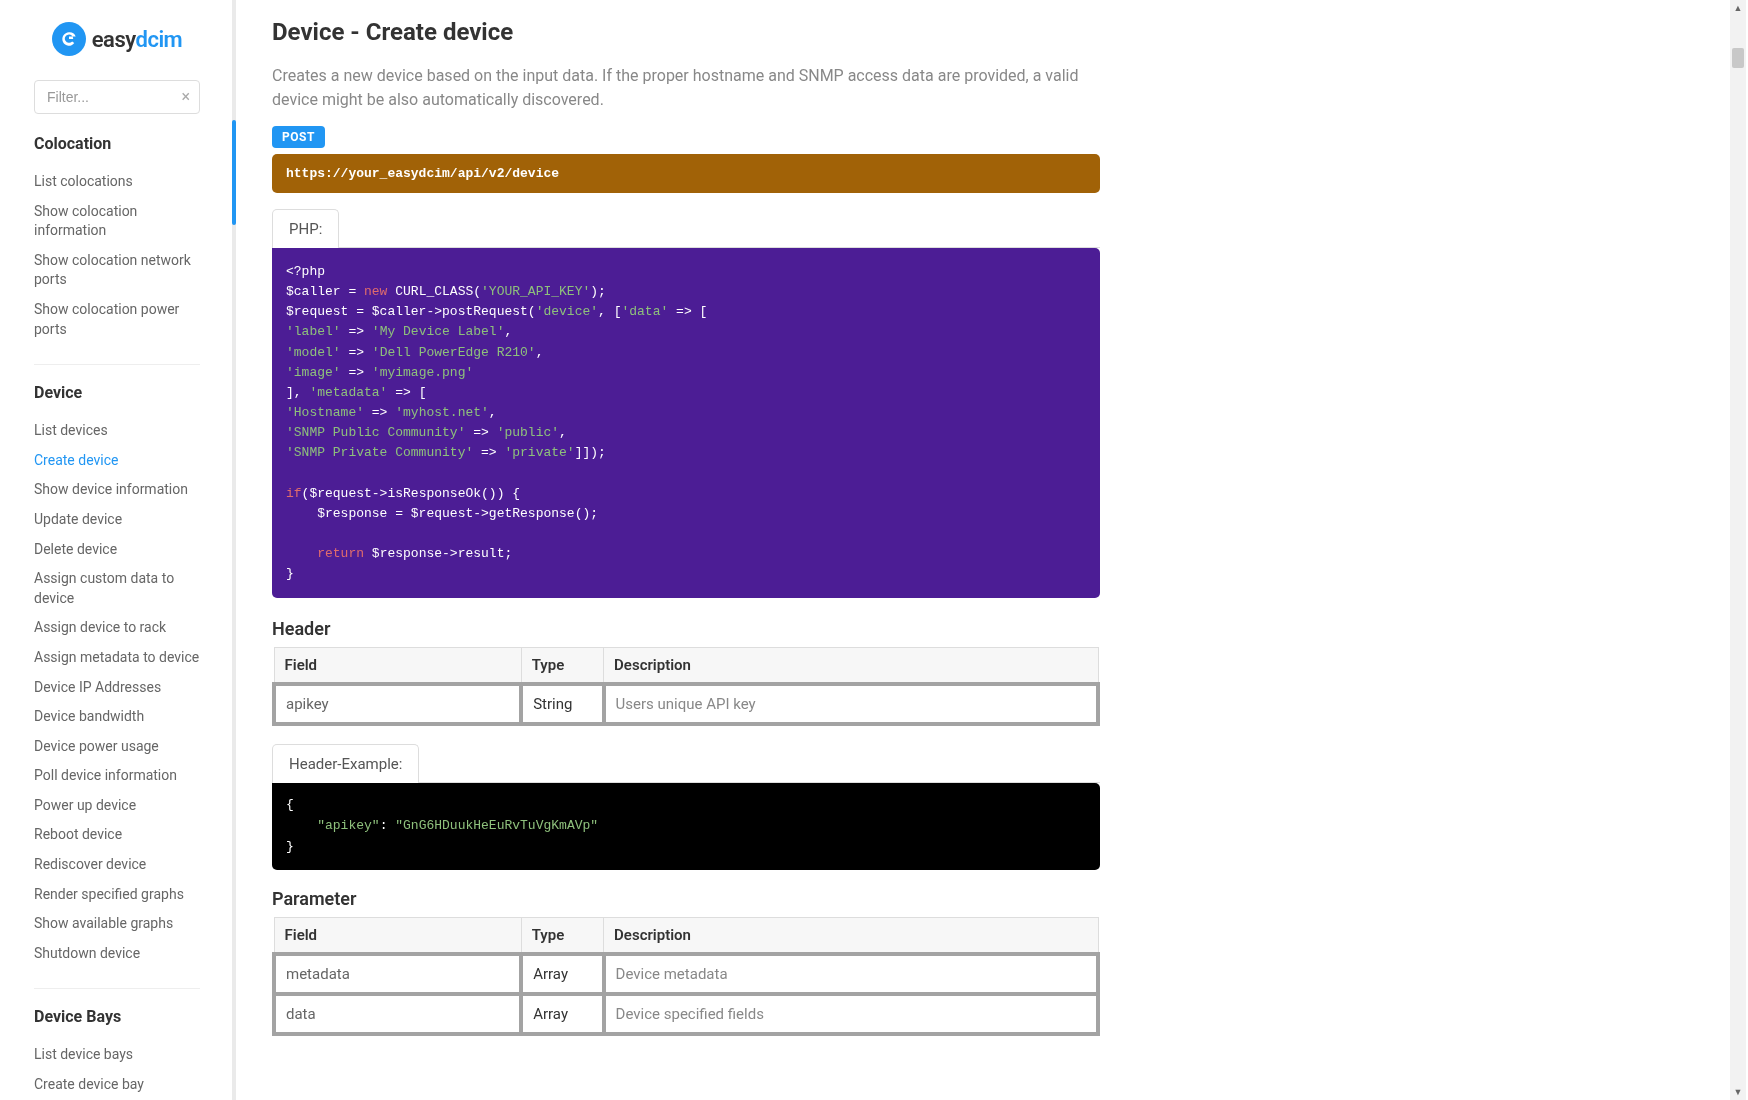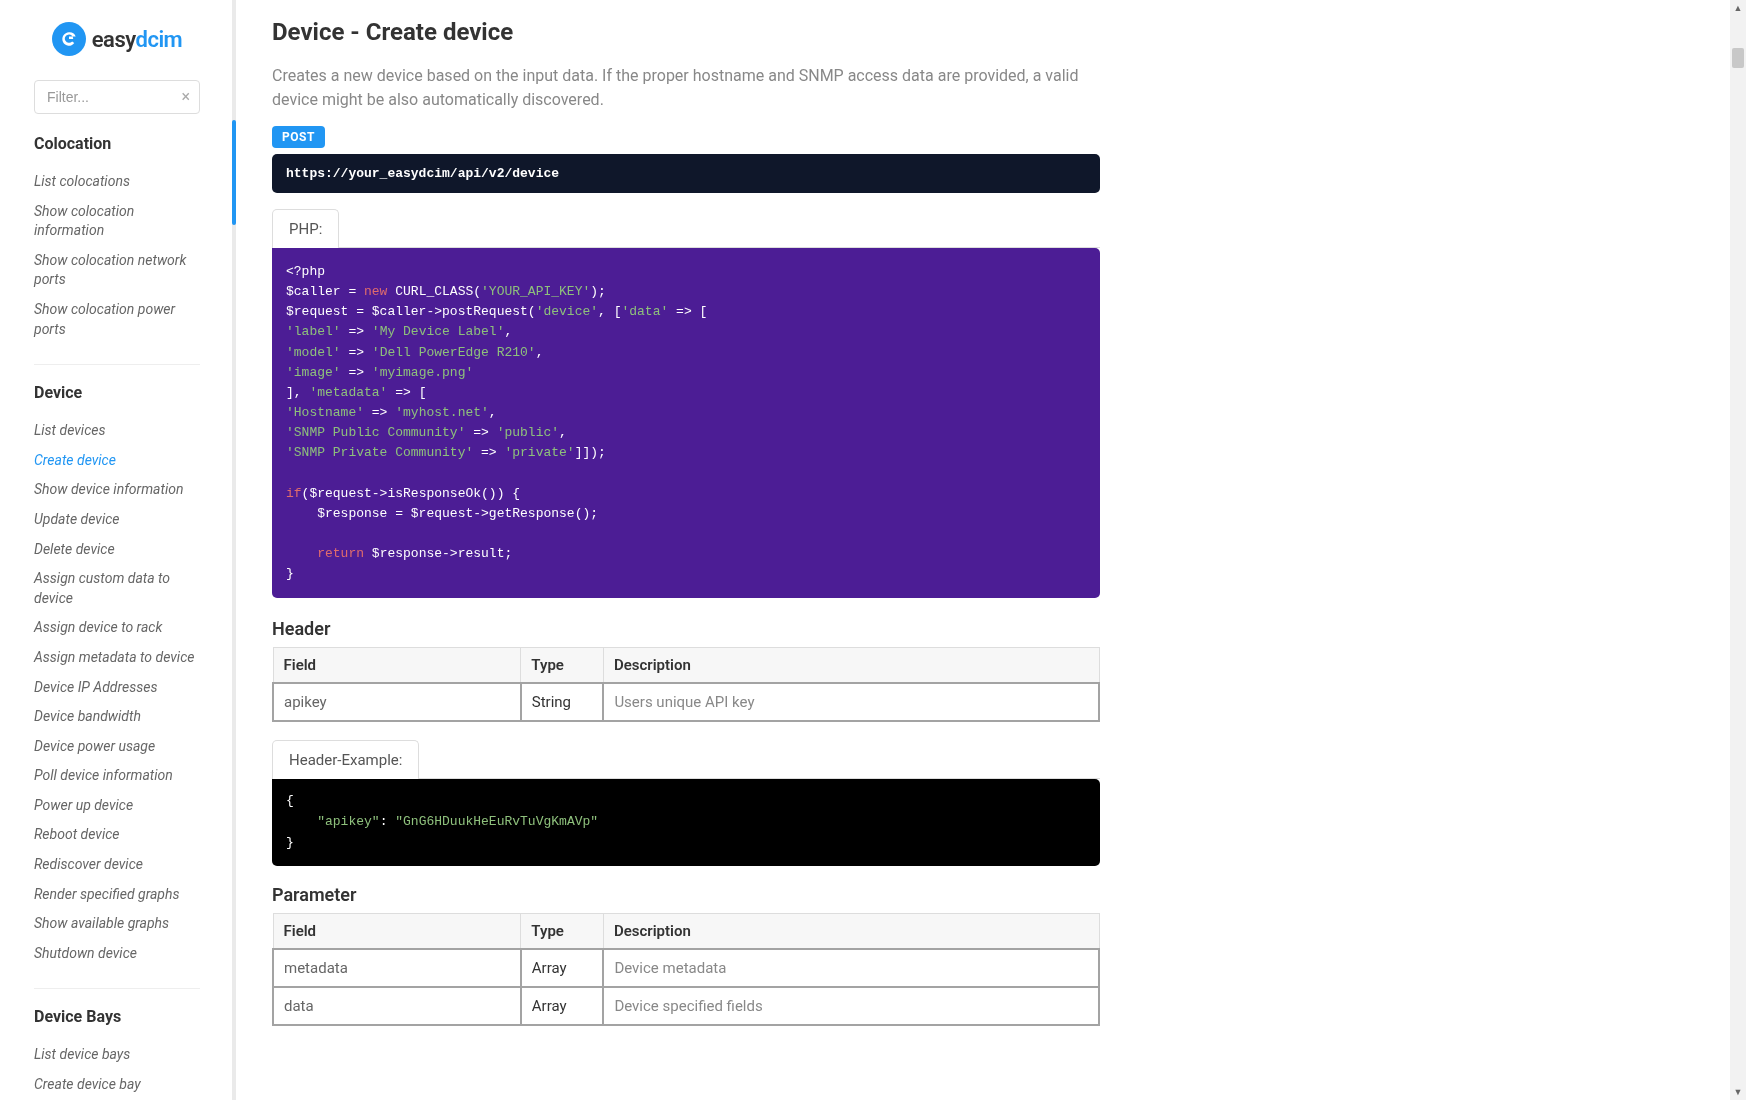--- a/index.html
+++ b/index.html
@@ -15,49 +15,49 @@
 .logo-text .d { color: #2196f3; }
 
 .filter-box { position: relative; margin-bottom: 20px; border-radius: 16px; }
 .filter-input { width: 100%; padding: 8px 30px 8px 12px; border: 1px solid #ddd; border-radius: 4px; font-size: 14px; color: #666; outline: none; }
 .filter-input::placeholder { color: #999; }
 .filter-clear { position: absolute; right: 10px; top: 50%; transform: translateY(-50%); color: #aaa; font-size: 16px; cursor: pointer; line-height: 1; }
 
 .nav-section { margin-bottom: 20px; }
 .nav-heading { font-size: 16px; font-weight: 700; color: #333; margin-bottom: 14px; }
 .nav-list { list-style: none; }
-.nav-item { font-size: 14px; color: #666; padding: 5px 0; cursor: pointer; line-height: 1.4; font-style: italic; }
+.nav-item { font-size: 14px; color: #666; padding: 5px 0; cursor: pointer; line-height: 1.4; }
 .nav-item.active { color: #2196f3; }
 .nav-divider { border: none; border-top: 1px solid #eee; margin: 12px 0 18px 0; }
 
 .scroll-divider { width: 4px; background: #eaeaea; position: relative; }
 .scroll-thumb { position: absolute; left: 0; width: 4px; background: #2196f3; top: 120px; height: 105px; border-radius: 2px; }
 
 .main { flex: 1; padding: 18px 36px 0 36px; overflow-y: auto; height: 100%; }
 .main-inner { max-width: 828px; }
 h1.page-title { font-size: 24px; font-weight: 700; color: #333; margin-bottom: 18px; }
 .desc { font-size: 16px; color: #888; line-height: 1.5; margin-bottom: 14px; }
 
 .method-badge { display: inline-block; background: #2196f3; color: #fff; font-size: 12px; font-weight: 700; padding: 4px 10px; border-radius: 4px; margin-bottom: 6px; letter-spacing: 0.5px; }
-.url-block { background: #0f172a; color: #fff; font-family: "Courier New", monospace; font-size: 13px; padding: 12px 14px; border-radius: 5px; margin-bottom: 16px; font-weight: 600; }
+.url-block { background: #a16207; color: #fff; font-family: "Courier New", monospace; font-size: 13px; padding: 12px 14px; border-radius: 5px; margin-bottom: 16px; font-weight: 600; }
 
 .tab-row { display: flex; margin-bottom: 0; }
 .tab { border: 1px solid #ddd; border-bottom: none; border-radius: 5px 5px 0 0; padding: 10px 16px; font-size: 15px; color: #555; background: #fff; margin-right: -1px; }
 .tab-spacer { flex: 1; border-bottom: 1px solid #ddd; }
 
 .code-block { background: #4c1d95; color: #fff; font-family: "Courier New", monospace; font-size: 13px; padding: 14px 14px; border-radius: 0 5px 5px 5px; line-height: 1.55; margin-bottom: 20px; white-space: pre; overflow-x: auto; }
 .c-red { color: #e06c6c; }
 .c-green { color: #8ec07c; }
 .c-white { color: #fff; }
 
 h3.section-h { font-size: 18px; font-weight: 600; color: #333; margin-bottom: 8px; margin-top: 4px; }
 
 .tbl { width: 100%; border-collapse: collapse; border: 1px solid #ddd; margin-bottom: 18px; }
 .tbl th { text-align: left; background: #f7f7f7; padding: 8px 10px; font-size: 15px; font-weight: 600; color: #333; border: 1px solid #ddd; }
-.tbl td { padding: 9px 10px; font-size: 15px; border: 2px solid #a3a3a3; }
+.tbl td { padding: 9px 10px; font-size: 15px; border: 4px solid #a3a3a3; }
 .tbl td.field { color: #666; }
 .tbl td.type { color: #333; }
 .tbl td.descr { color: #888; }
 .tbl .col-field { width: 30%; }
 .tbl .col-type { width: 10%; }
 
 .json-block { background: #000; color: #fff; font-family: "Courier New", monospace; font-size: 13px; padding: 12px 14px; border-radius: 0 5px 5px 5px; line-height: 1.6; margin-bottom: 18px; white-space: pre; }
 
 .right-rail { width: 376px; background: #fff; position: relative; }
 .rr-scroll { position: absolute; right: 2px; top: 0; width: 16px; height: 100%; background: #f2f2f2; }

